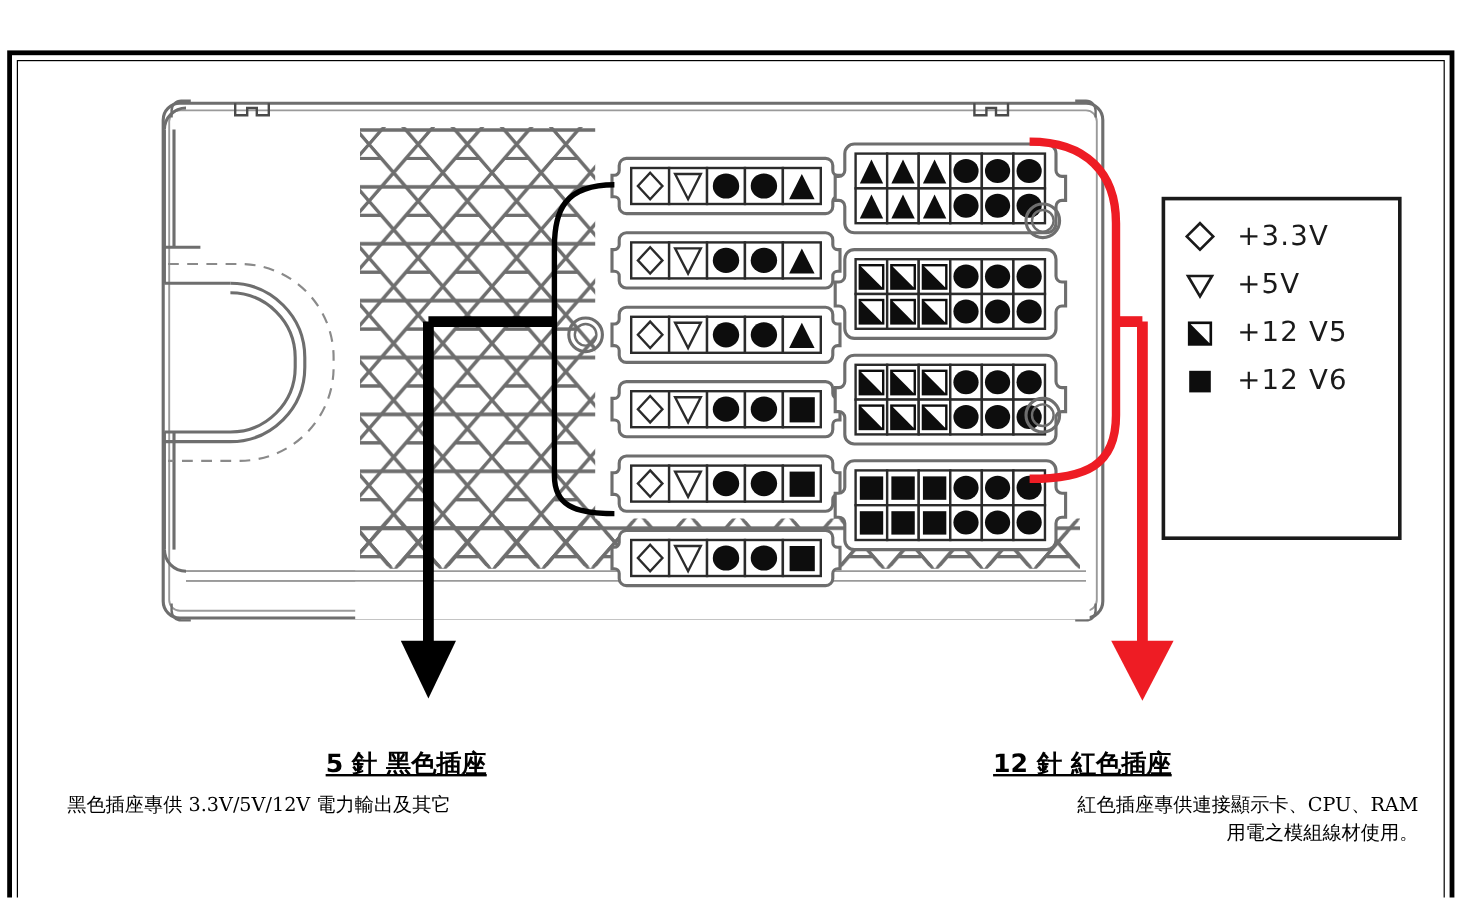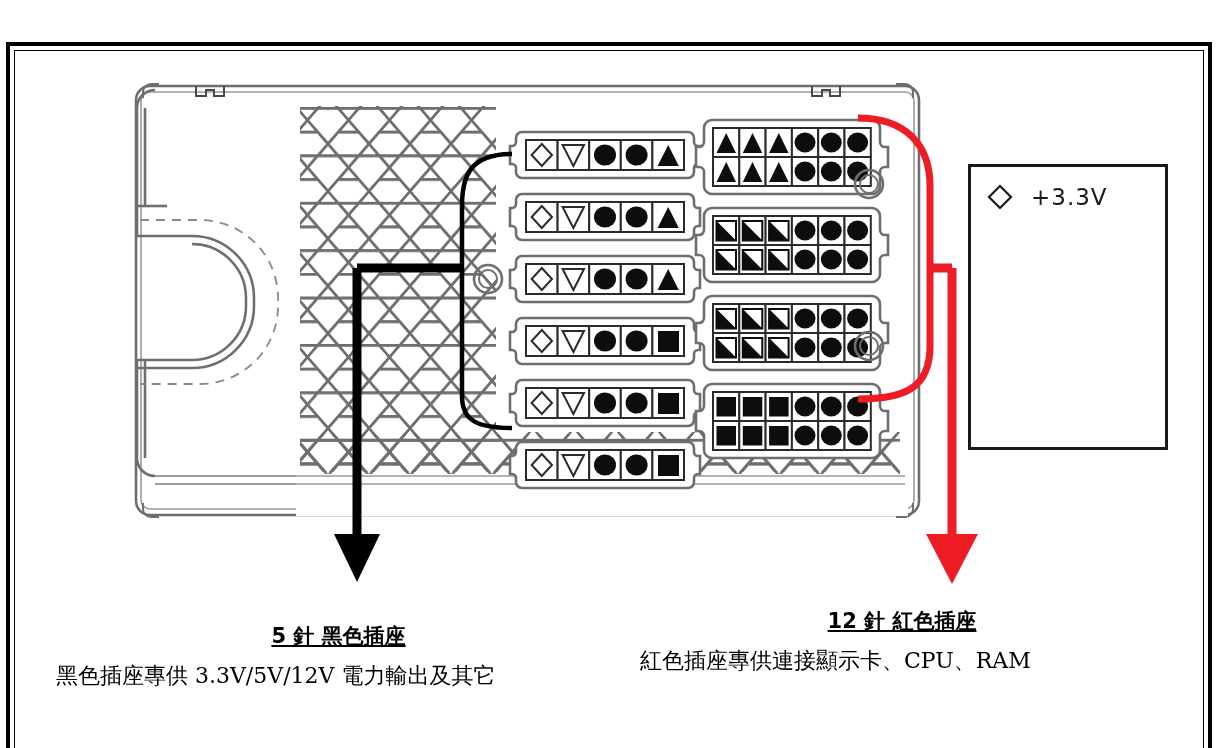--- a/index.html
+++ b/index.html
@@ -43,26 +43,26 @@
 
   
   .caption{position:absolute;text-align:center;}
   .caption-title{
     font-family:"DejaVu Sans", sans-serif;
     font-size:21px;font-weight:bold;text-decoration:underline;
     margin-bottom:10px;white-space:nowrap;
   }
   .caption-body{
     font-family:"DejaVu Serif", serif;
-    font-size:22px;line-height:1.42;text-align:left;
+    font-size:16px;line-height:1.42;text-align:left;
   }
   #cap-left{left:56px;top:586px;width:565px;}
-  #cap-right{left:622px;top:571px;width:560px;}
+  #cap-right{left:622px;top:586px;width:560px;}
   #cap-left .caption-body{text-align:left;}
-  #cap-right .caption-body{text-align:left;padding-left:18px;}
+  #cap-right .caption-body{text-align:right;padding-left:18px;}
 </style>
 </head>
 <body>
 
 <div id="page">
 
   <div class="frame-outer"></div>
   <div class="frame-inner"></div>
 
   <svg id="artwork" viewBox="0 0 1218 748">
@@ -450,29 +450,55 @@
 
     <div class="legend-row">
       <span class="legend-sym">
         <svg width="26" height="26" viewBox="0 0 26 26">
             <polygon points="13,2 24,13 13,24 2,13" fill="#fff" stroke="#1a1a1a" stroke-width="2.2"></polygon>
           </svg>
       </span>
       <span class="legend-label">+3.3V</span>
     </div>
 
-
-
-
+    <div class="legend-row">
+      <span class="legend-sym">
+        <svg width="26" height="26" viewBox="0 0 26 26">
+            <polygon points="3,6 23,6 13,23" fill="#fff" stroke="#1a1a1a" stroke-width="2.2"></polygon>
+          </svg>
+      </span>
+      <span class="legend-label">+5V</span>
+    </div>
+
+
+    <div class="legend-row">
+      <span class="legend-sym">
+        <svg width="26" height="26" viewBox="0 0 26 26">
+          <rect x="4" y="5" width="18" height="18" fill="#fff" stroke="#0d0d0d" stroke-width="2.2"></rect>
+          <polygon points="4,5 22,23 4,23" fill="#0d0d0d"></polygon>
+        </svg>
+      </span>
+      <span class="legend-label">+12 V5</span>
+    </div>
+
+    <div class="legend-row">
+      <span class="legend-sym">
+        <svg width="26" height="26" viewBox="0 0 26 26">
+            <rect x="4" y="5" width="18" height="18" fill="#0d0d0d"></rect>
+          </svg>
+      </span>
+      <span class="legend-label">+12 V6</span>
+    </div>
 
   </div>
 
   <div class="caption" id="cap-left">
     <div class="caption-title">5 針  黑色插座</div>
     <div class="caption-body">黑色插座專供 3.3V/5V/12V 電力輸出及其它</div>
   </div>
 
   <div class="caption" id="cap-right">
     <div class="caption-title">12 針  紅色插座</div>
     <div class="caption-body">紅色插座專供連接顯示卡、CPU、RAM</div>
+    <div class="caption-body">用電之模組線材使用。</div>
   </div>
 
 </div>
 
 </body></html>

